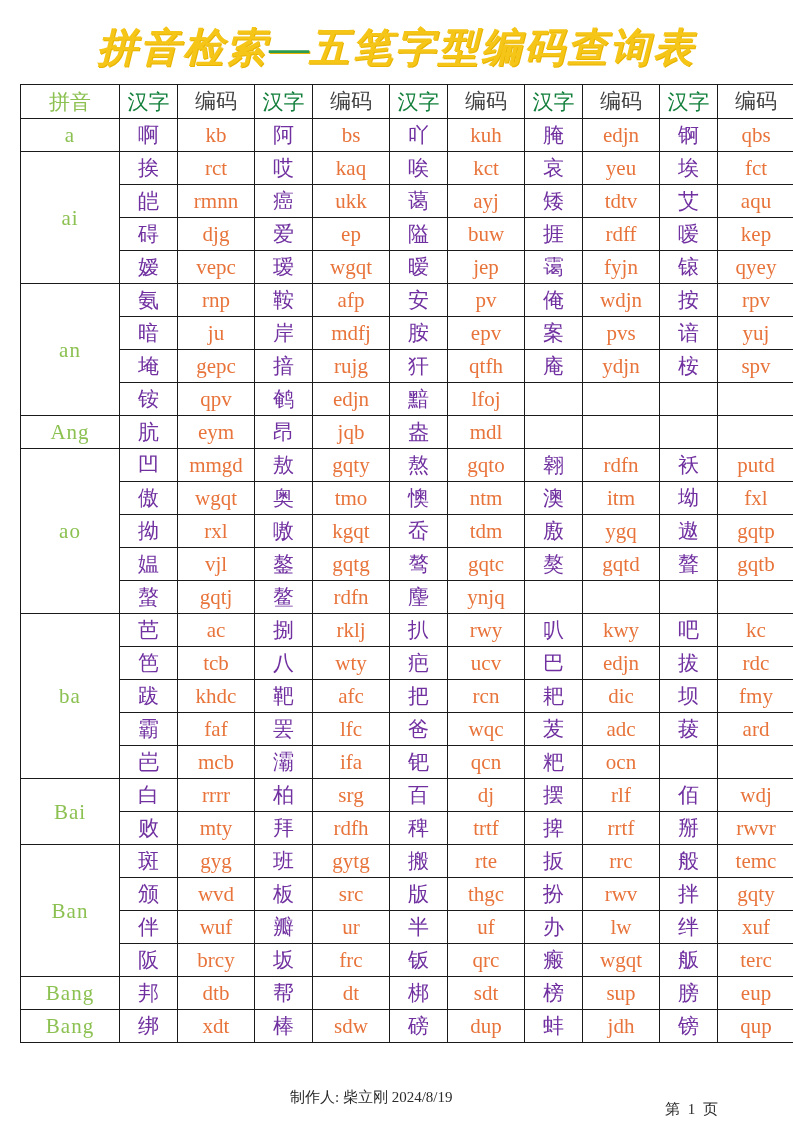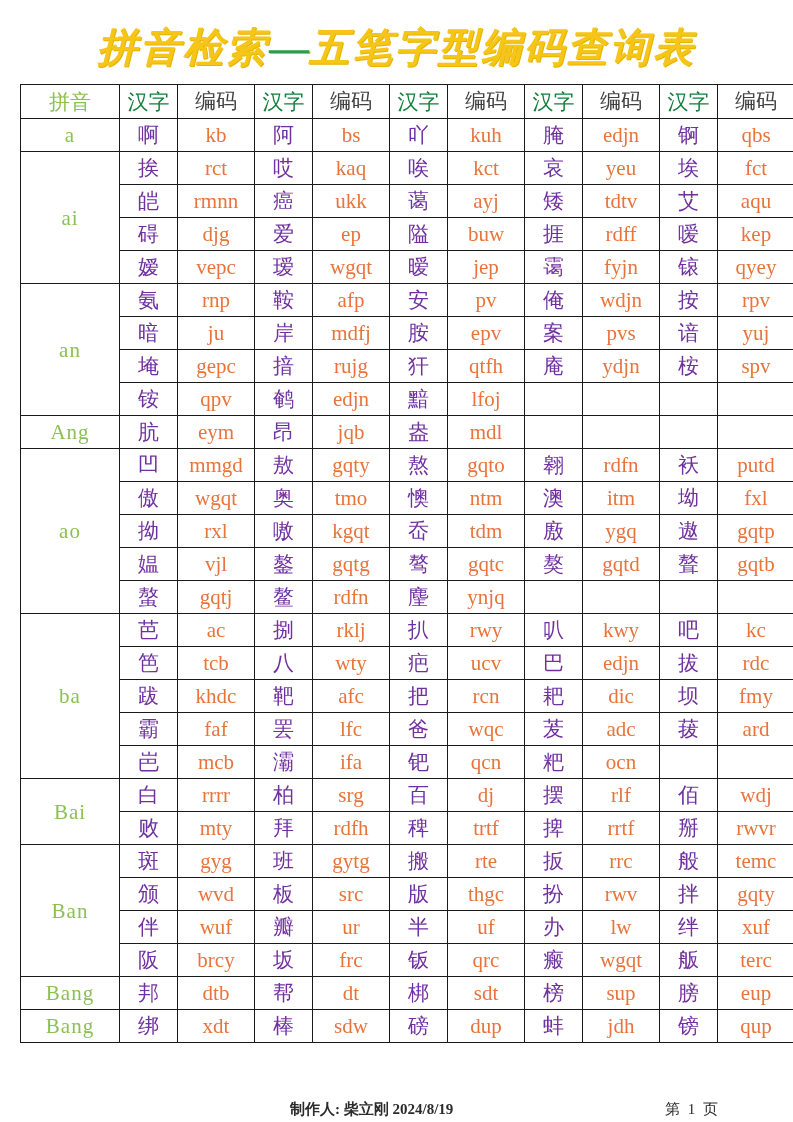--- a/index.html
+++ b/index.html
@@ -97,23 +97,22 @@
     position:absolute;
     left:0;top:1088px;
     width:793px;
     height:24px;
     font-family:"Liberation Serif","DejaVu Serif",serif;
     font-size:15px;
     color:#2b2b2b;
   }
   .footer .maker{
     position:absolute;
-    left:290px;top:12px;
+    left:290px;top:0;
     white-space:nowrap;
-    font-weight:bold;
   }
   .footer .pageno{
     position:absolute;
     left:665px;top:12px;
     white-space:nowrap;
     letter-spacing:2px;
   }
 </style>
 </head>
 <body>

